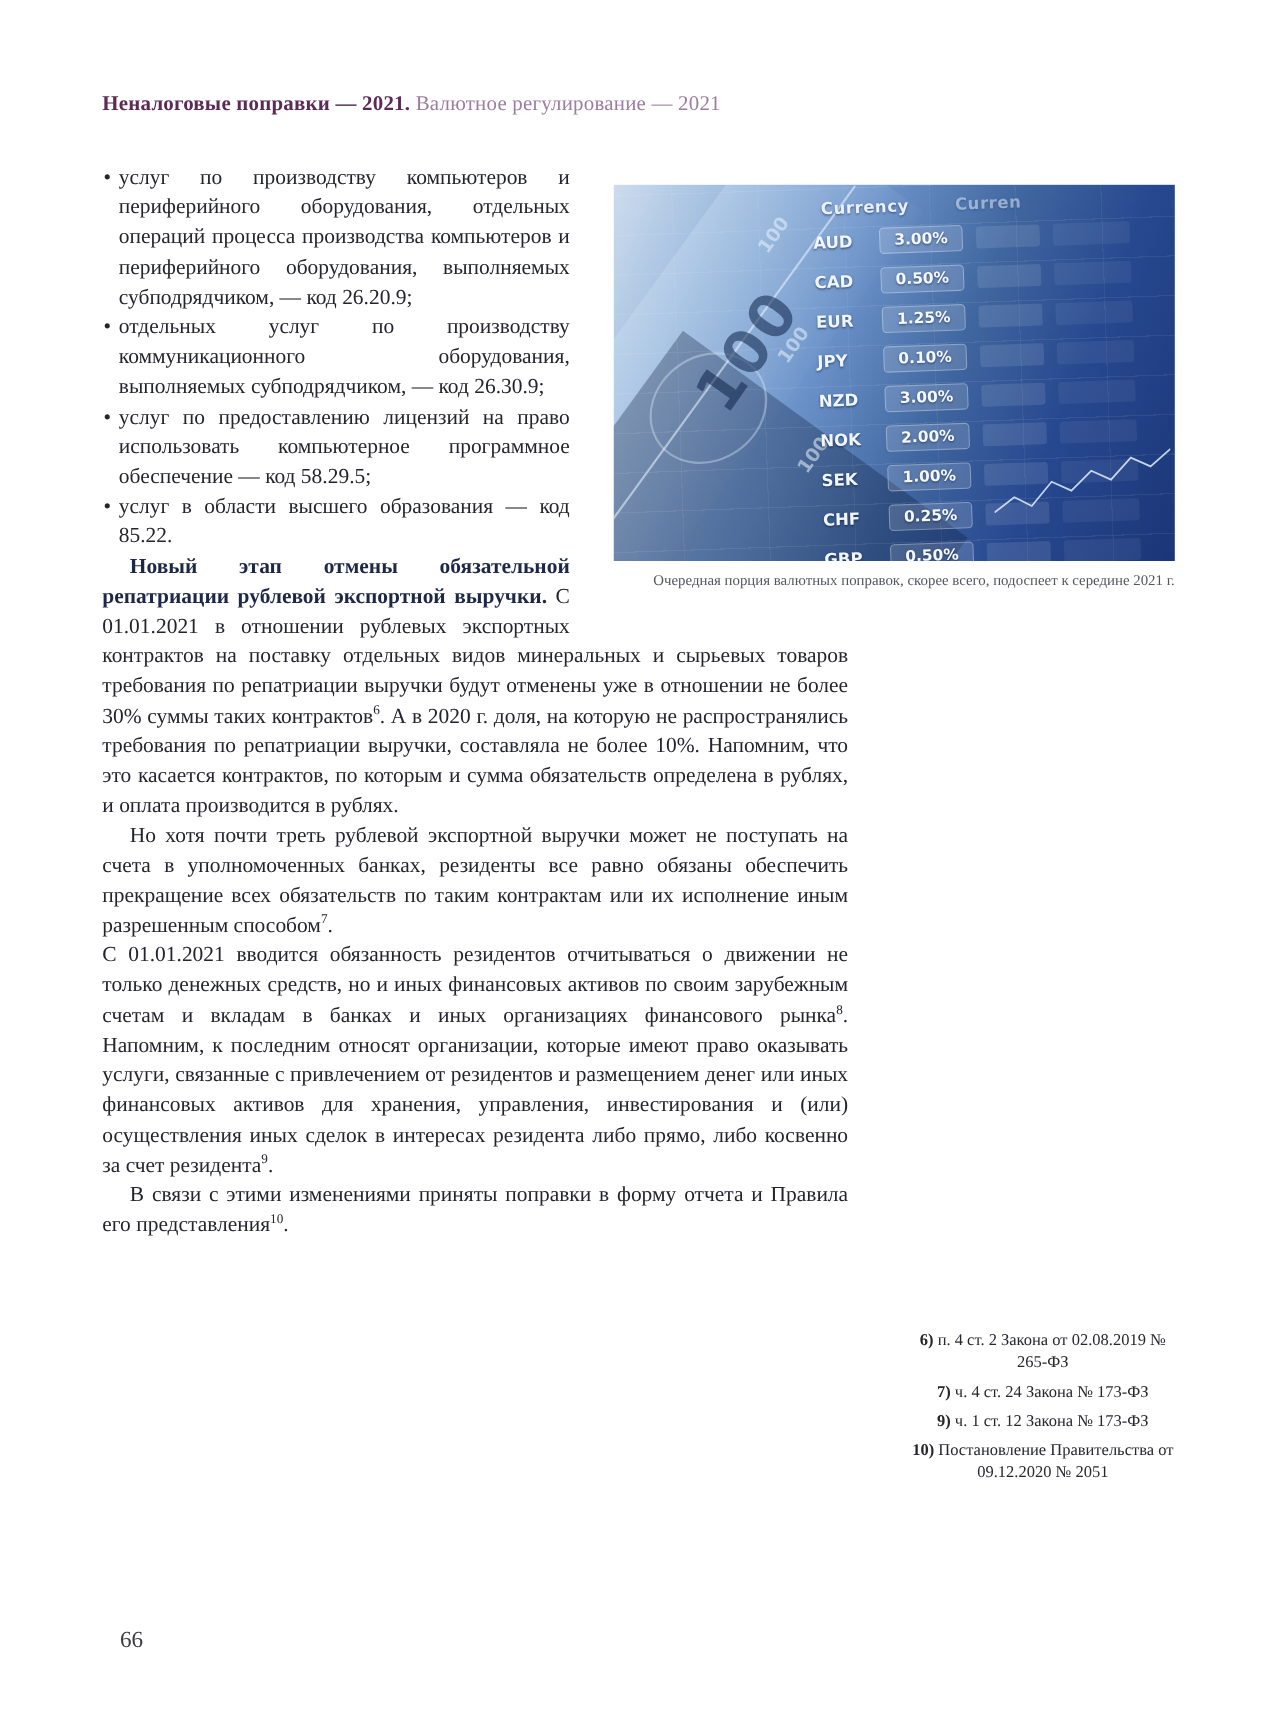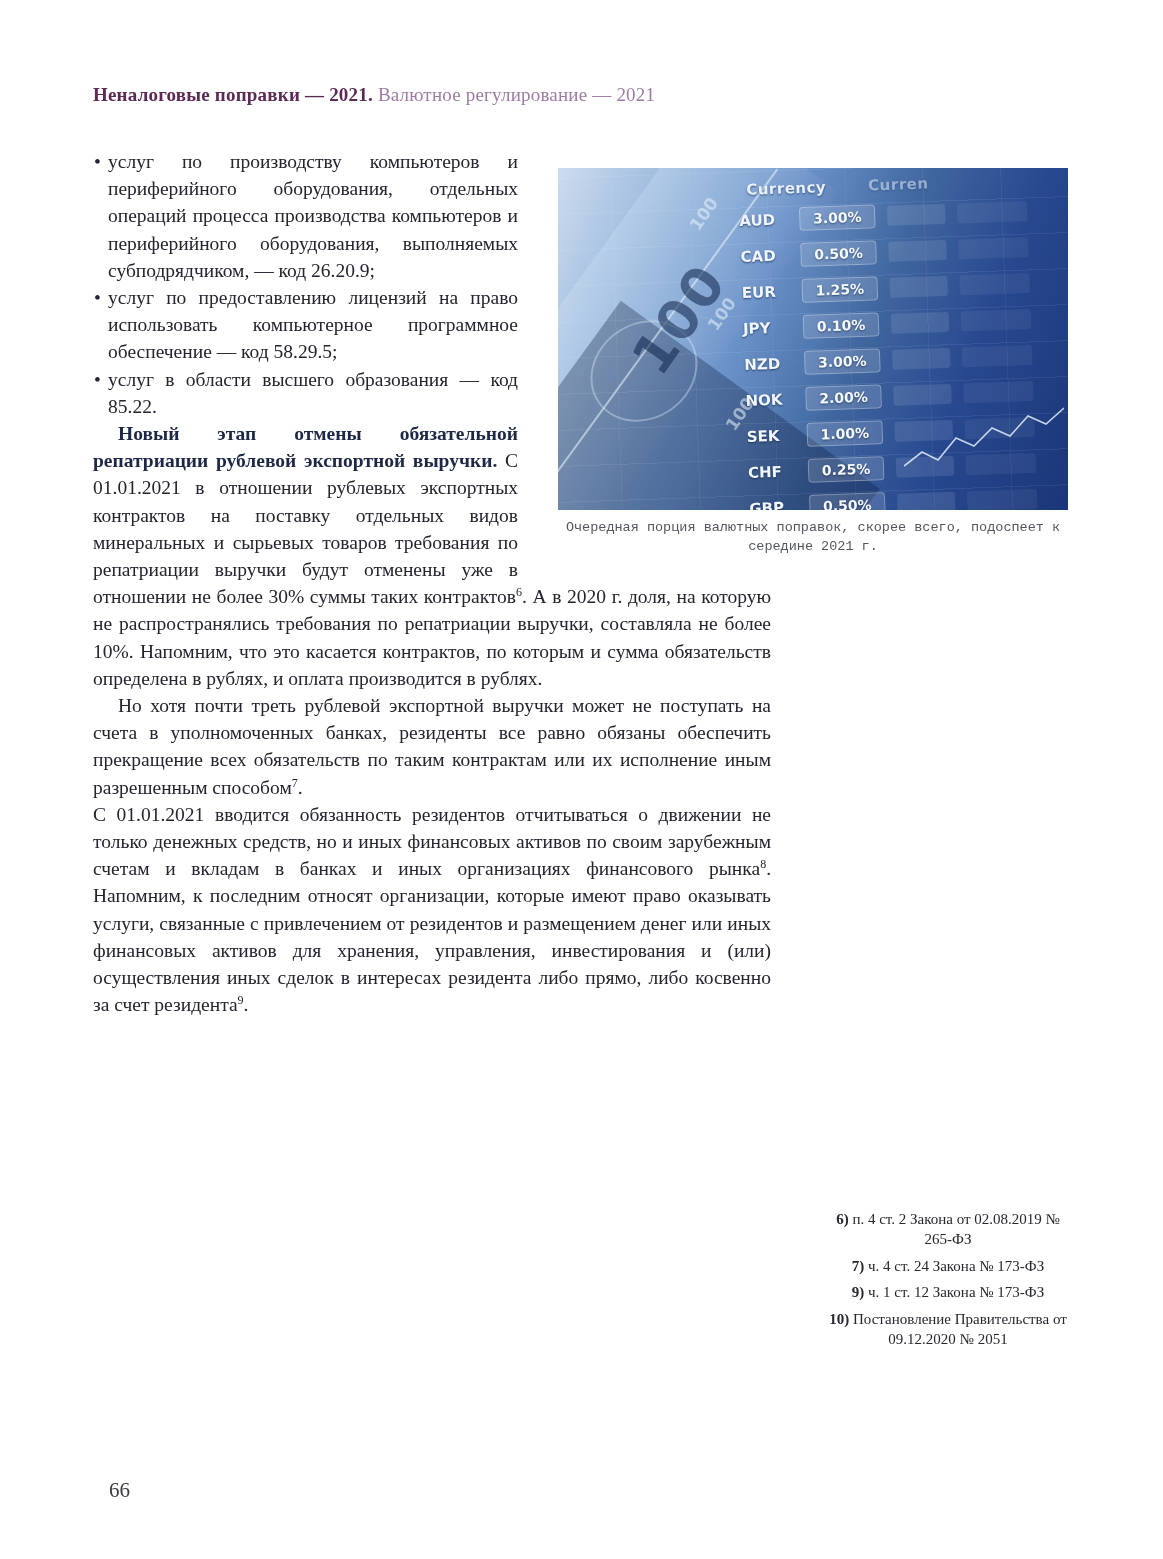--- a/index.html
+++ b/index.html
@@ -99,22 +99,22 @@
     color:#f4f8ff; background:rgba(255,255,255,.14);
     border:1px solid rgba(255,255,255,.30); border-radius:4px;
     text-shadow:0 1px 2px rgba(8,20,50,.5);
   }
   .rt-ghost  { width:58px; height:20px; background:rgba(255,255,255,.10); border-radius:3px; }
   .rt-ghost2 { width:70px; height:20px; background:rgba(255,255,255,.06); border-radius:3px; }
 
   .spark { position:absolute; right:4px; bottom:28px; z-index:2; }
 
   .caption {
-    margin-top:9px; font-family:Liberation Mono, monospace;
-    font-size:13.5px; line-height:18.5px; color:#53565e; text-align:center;
+    margin-top:9px; font-family:Liberation Serif, serif;
+    font-size:13.5px; line-height:18.5px; color:#53565e; text-align:right;
   }
 
   
   .footnotes {
     position:absolute; left:822px; top:1210px; width:252px;
     font-size:15px; line-height:19.8px; color:#26272f; text-align:center;
   }
   .footnotes .fn { margin:0 0 7px 0; }
   .fn-num { font-weight:bold; }
 
@@ -208,31 +208,33 @@
       </svg>
     </div>
     <figcaption class="caption">Очередная порция валютных поправок, скорее всего, подоспеет к середине 2021 г.</figcaption>
   </figure>
 
   <div class="main">
     <div class="img-spacer"></div>
 
     <ul class="bullets">
       <li>услуг по производству компьютеров и периферийного оборудования, отдельных операций процесса производства компьютеров и периферийного оборудования, выполняемых субподрядчиком, — код 26.20.9;</li>
+      <li>отдельных услуг по производству коммуникационного оборудования, выполняемых субподрядчиком, — код 26.30.9;</li>
       <li>услуг по предоставлению лицензий на право использовать компьютерное программное обеспечение — код 58.29.5;</li>
       <li>услуг в области высшего образования — код 85.22.</li>
     </ul>
 
     <p class="p-indent"><b class="lead-bold">Новый этап отмены обязательной репатриации рублевой экспортной выручки.</b><span> С 01.01.2021 в отношении рублевых экспортных контрактов на поставку отдельных видов минеральных и сырьевых товаров требования по репатриации выручки будут отменены уже в отношении не более 30% суммы таких контрактов</span><sup>6</sup><span>. А в 2020 г. доля, на которую не распространялись требования по репатриации выручки, составляла не более 10%. Напомним, что это касается контрактов, по которым и сумма обязательств определена в рублях, и оплата производится в рублях.</span></p>
 
     <p class="p-indent"><span>Но хотя почти треть рублевой экспортной выручки может не поступать на счета в уполномоченных банках, резиденты все равно обязаны обеспечить прекращение всех обязательств по таким контрактам или их исполнение иным разрешенным способом</span><sup>7</sup><span>.</span></p>
 
 
     <p><span>С 01.01.2021 вводится обязанность резидентов отчитываться о движении не только денежных средств, но и иных финансовых активов по своим зарубежным счетам и вкладам в банках и иных организациях финансового рынка</span><sup>8</sup><span>. Напомним, к последним относят организации, которые имеют право оказывать услуги, связанные с привлечением от резидентов и размещением денег или иных финансовых активов для хранения, управления, инвестирования и (или) осуществления иных сделок в интересах резидента либо прямо, либо косвенно за счет резидента</span><sup>9</sup><span>.</span></p>
 
+    <p class="p-indent"><span>В связи с этими изменениями приняты поправки в форму отчета и Правила его представления</span><sup>10</sup><span>.</span></p>
 
   </div>
 
   <aside class="footnotes">
     <p class="fn"><b class="fn-num">6)</b> <span>п. 4 ст. 2 Закона от 02.08.2019 № 265-ФЗ</span></p>
     <p class="fn"><b class="fn-num">7)</b> <span>ч. 4 ст. 24 Закона № 173-ФЗ</span></p>
     <p class="fn"><b class="fn-num">9)</b> <span>ч. 1 ст. 12 Закона № 173-ФЗ</span></p>
     <p class="fn"><b class="fn-num">10)</b> <span>Постановление Правительства от 09.12.2020 № 2051</span></p>
   </aside>
 

